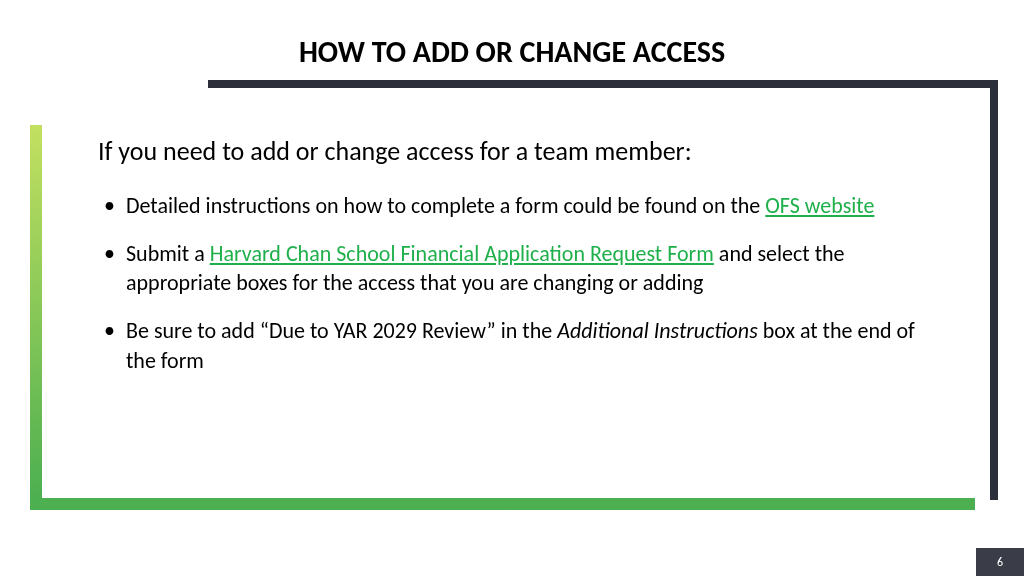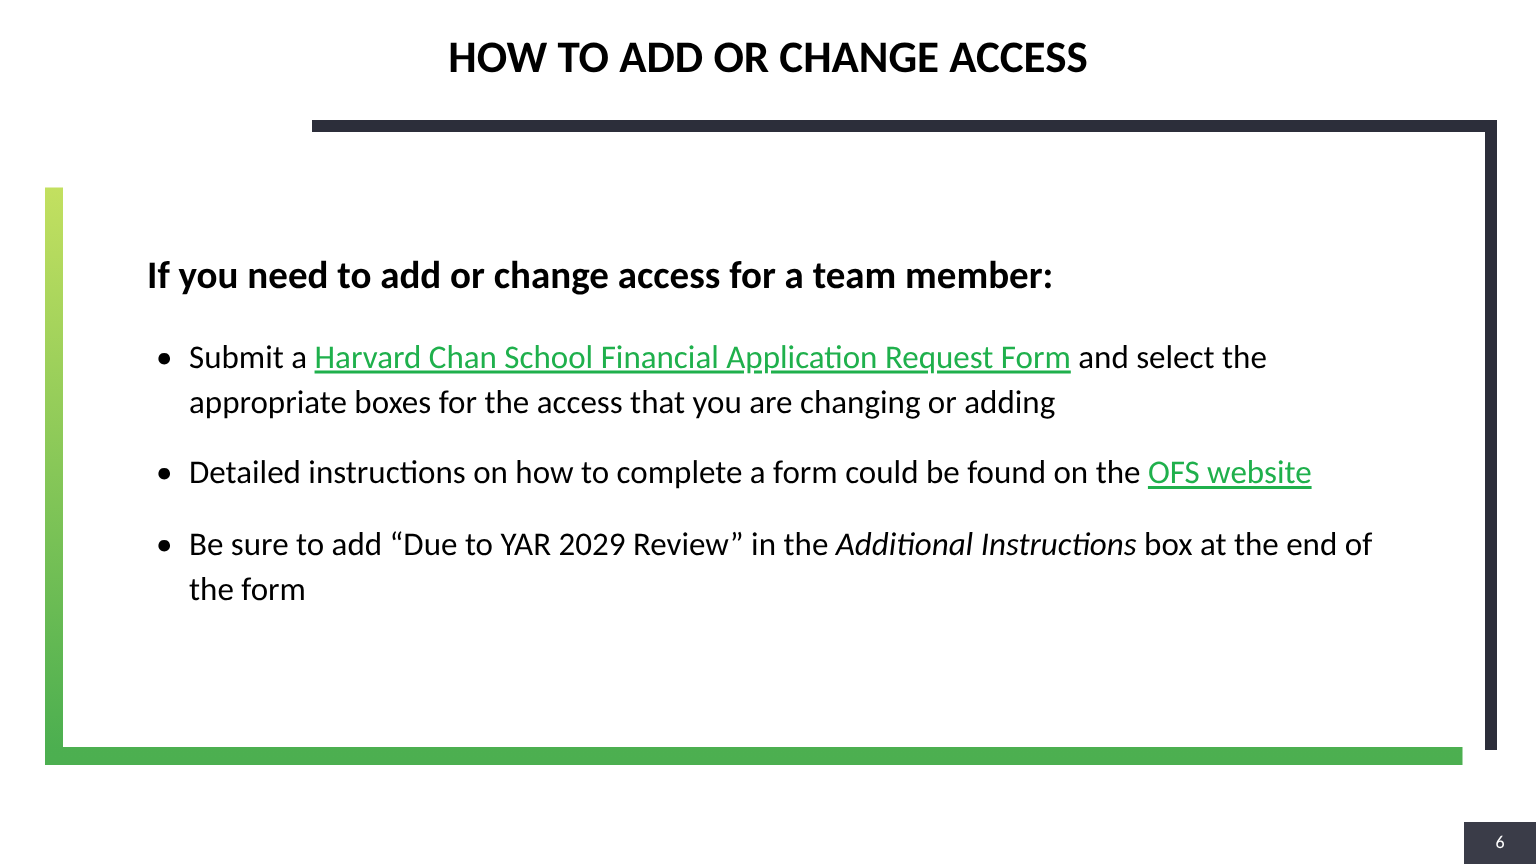--- a/index.html
+++ b/index.html
@@ -1,44 +1,44 @@
 <!DOCTYPE html>
 <html><head>
 <meta charset="utf-8">
 <style>
   * { margin: 0; padding: 0; box-sizing: border-box; }
   html, body { width: 1024px; height: 576px; font-family: Calibri, Arial, sans-serif; background: #fff; position: relative; }
-  .title { position: absolute; top: 20px; left: 0; right: 0; text-align: center; font-size: 30px; font-weight: 700; color: #000; }
+  .title { position: absolute; top: 33px; left: 0; right: 0; text-align: center; font-size: 30px; font-weight: 700; color: #000; }
   .dark-frame { position: absolute; top: 80px; left: 208px; width: 790px; height: 420px; border-top: 8px solid #2c2e3a; border-right: 8px solid #2c2e3a; }
   .green-frame { position: absolute; top: 125px; left: 30px; width: 945px; height: 385px; border-left: 12px solid; border-bottom: 12px solid; border-image: linear-gradient(180deg, #c3e060 0%, #4caf50 100%) 1; }
   .content { position: absolute; top: 135px; left: 98px; width: 830px; color: #000; }
-  .subtitle { font-size: 26px; font-weight: 700; margin-bottom: 24px; margin-top: 32px; }
+  .subtitle { font-size: 26px; font-weight: 400; margin-bottom: 24px; }
   ul { list-style: none; }
   li { position: relative; font-size: 22px; line-height: 1.35; margin-bottom: 18px; padding-left: 28px; }
   li::before { content: "•"; position: absolute; left: 6px; top: 0; font-size: 22px; }
   .link { color: #1fb04c; text-decoration: underline; cursor: pointer; }
   .italic { font-style: italic; }
   .pagenum { position: absolute; right: 0; bottom: 0; width: 48px; height: 28px; background: #3a3c48; color: #fff; font-size: 12px; display: flex; align-items: center; justify-content: center; }
 </style>
 </head>
 <body>
 
 <div class="title">HOW TO ADD OR CHANGE ACCESS</div>
 
 <div class="dark-frame"></div>
 <div class="green-frame"></div>
 
 <div class="content">
   <div class="subtitle">If you need to add or change access for a team member:</div>
   <ul>
     <li>
-      <span>Submit a </span><span class="link">Harvard Chan School Financial Application Request Form</span><span> and select the appropriate boxes for the access that you are changing or adding</span>
+      <span>Detailed instructions on how to complete a form could be found on the </span><span class="link">OFS website</span>
     </li>
     <li>
-      <span>Detailed instructions on how to complete a form could be found on the </span><span class="link">OFS website</span>
+      <span>Submit a </span><span class="link">Harvard Chan School Financial Application Request Form</span><span> and select the appropriate boxes for the access that you are changing or adding</span>
     </li>
     <li>
       <span>Be sure to add “Due to YAR 2029 Review” in the </span><span class="italic">Additional Instructions</span><span> box at the end of the form</span>
     </li>
   </ul>
 </div>
 
 <div class="pagenum">6</div>
 
 </body></html>

